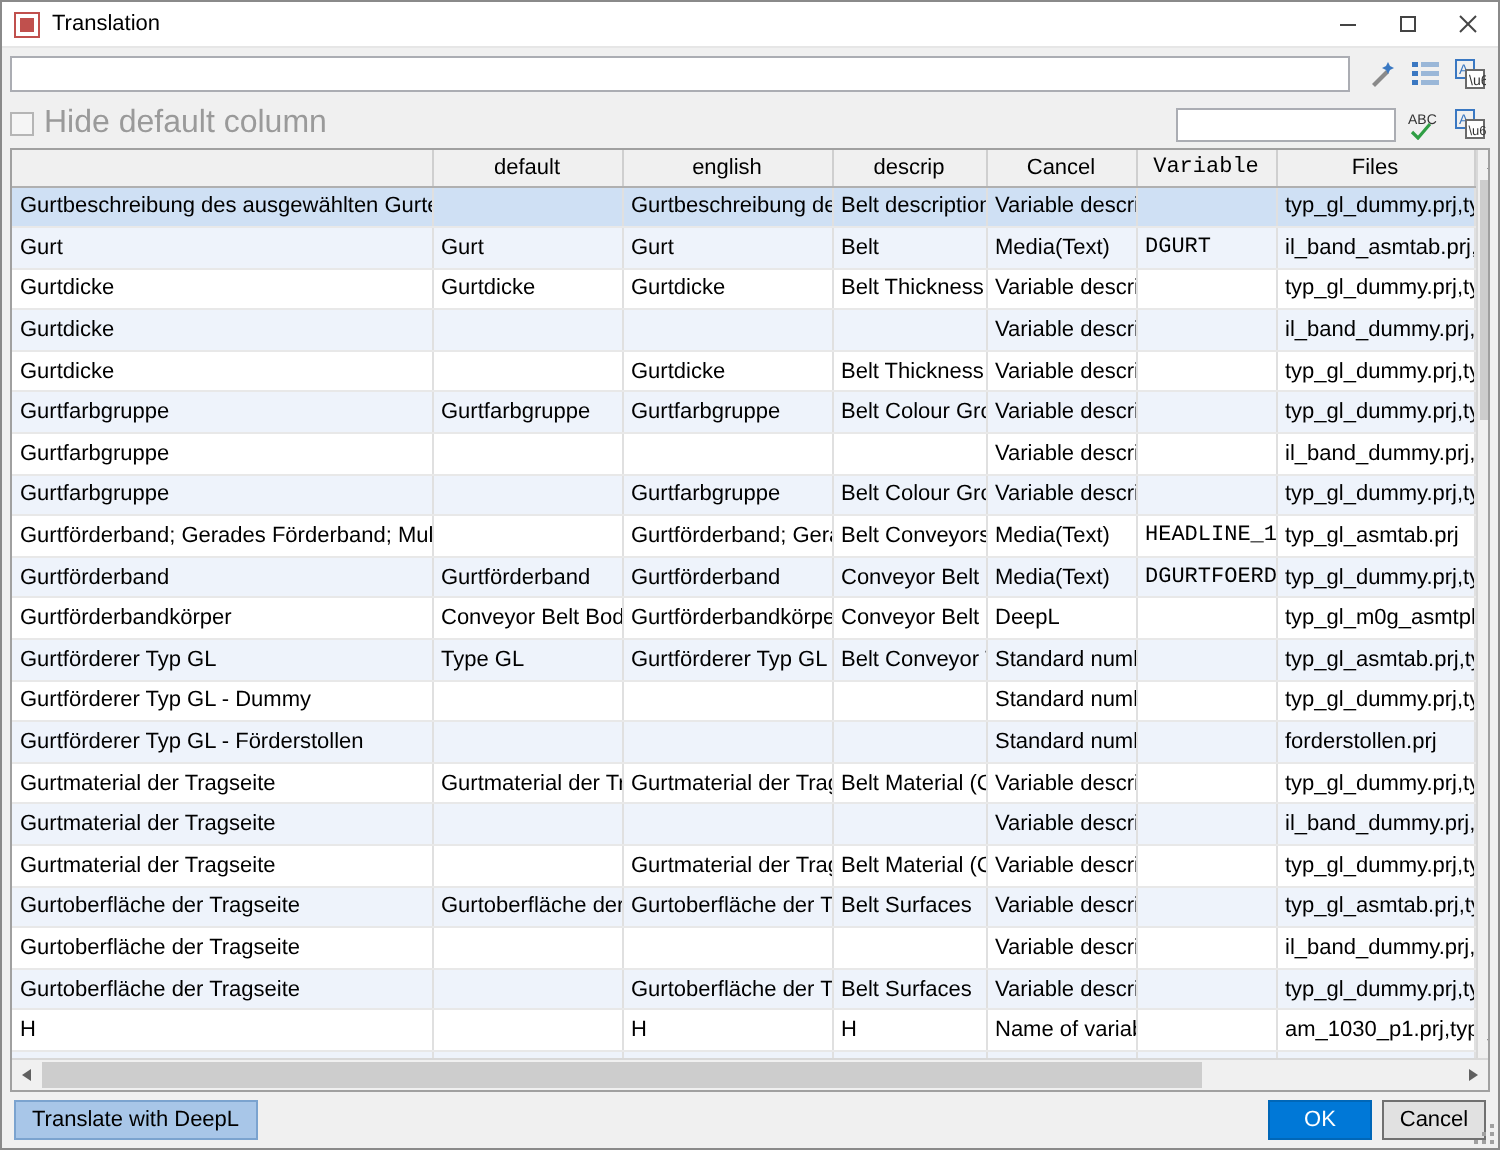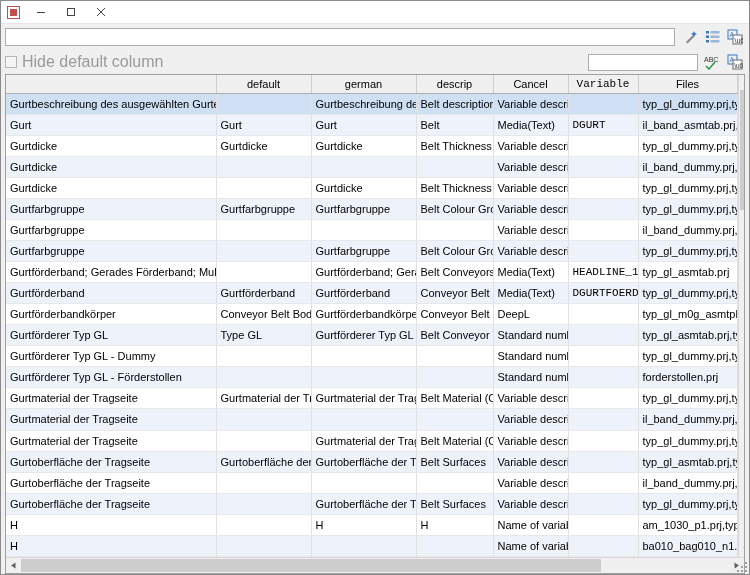--- a/index.html
+++ b/index.html
@@ -285,20 +285,21 @@
     background: #a0a0a0;
   }
 </style>
 </head>
 <body>
 
 <div class="window">
 
   <div class="titlebar">
     <div class="title-icon"></div>
+    <div class="title-text">Translation</div>
     <div class="win-btns">
       <div class="win-btn">
         <svg width="10" height="10" viewBox="0 0 10 10">
             <line x1="1" y1="5.5" x2="9" y2="5.5" stroke="#444" stroke-width="1"></line>
           </svg>
       </div>
       <div class="win-btn">
         <svg width="10" height="10" viewBox="0 0 10 10">
             <rect x="1.5" y="1.5" width="7" height="7" fill="none" stroke="#444" stroke-width="1"></rect>
           </svg>
@@ -361,21 +362,21 @@
     </div>
   </div>
 
   <div class="tablewrap">
     <div class="grid-scroll">
       <table class="grid">
         <thead>
           <tr>
             <th class="col-key"></th>
             <th class="col-def">default</th>
-            <th class="col-ger">german</th>
+            <th class="col-ger">english</th>
             <th class="col-eng">descrip</th>
             <th class="col-src">Cancel</th>
             <th class="col-var">Variable</th>
             <th class="col-files">Files</th>
           </tr>
         </thead>
         <tbody id="grid-body">
             <tr class="sel">
               <td class="col-key">Gurtbeschreibung des ausgewählten Gurtes</td>
               <td class="col-def"></td>
@@ -602,20 +603,26 @@
         <div class="hs-thumb"></div>
       </div>
       <div class="hs-btn">
         <svg width="7" height="7" viewBox="0 0 7 7">
             <path d="M6 3.5 L1.5 0.5 L1.5 6.5 Z" fill="#606060"></path>
           </svg>
       </div>
     </div>
   </div>
 
+  <div class="bottombar">
+    <div class="deepl-btn">Translate with DeepL</div>
+    <div class="bottom-spacer"></div>
+    <div class="btn primary">OK</div>
+    <div class="btn">Cancel</div>
+  </div>
 
   <div class="resize-grip">
     <i style="right:0;bottom:0"></i>
       <i style="right:4px;bottom:0"></i>
       <i style="right:8px;bottom:0"></i>
     <i style="right:0;bottom:4px"></i>
       <i style="right:4px;bottom:4px"></i>
     <i style="right:0;bottom:8px"></i>
   </div>
 </div>

